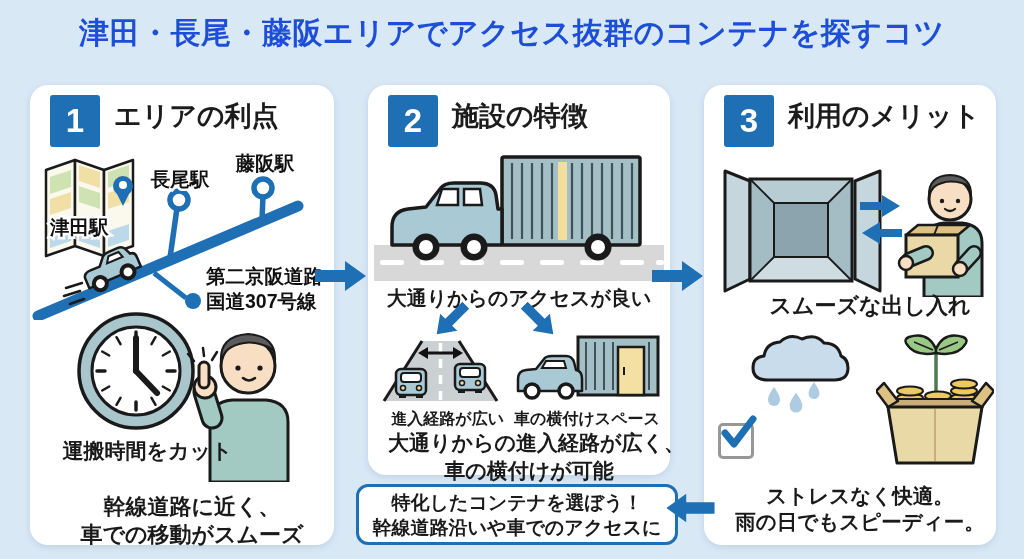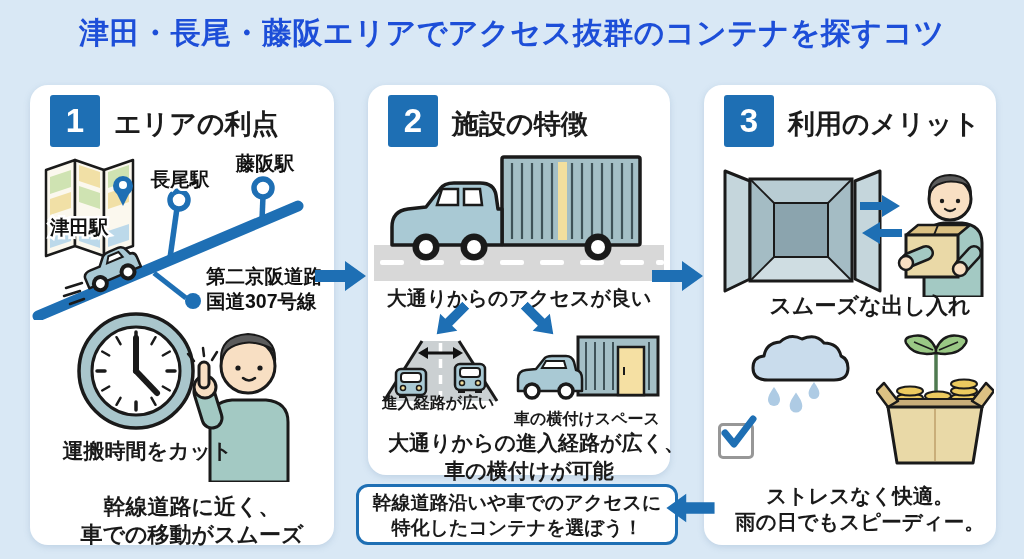--- a/index.html
+++ b/index.html
@@ -5,21 +5,21 @@
   html,body{margin:0;padding:0;}
   body{font-family:"Liberation Sans","DejaVu Sans",sans-serif;}
   #stage{position:relative;width:1024px;height:559px;background:#d9e8f5;overflow:hidden;}
   .title{position:absolute;top:13px;left:0;width:1024px;text-align:center;
          font-size:30px;font-weight:800;color:#1d4ed8;letter-spacing:.5px;}
   .card{position:absolute;background:#ffffff;border-radius:18px;
         box-shadow:0 2px 6px rgba(110,145,180,.25);}
   .num{position:absolute;left:20px;top:10px;width:50px;height:52px;background:#1e6fb4;
        color:#fff;font-size:33px;font-weight:800;display:flex;align-items:center;
        justify-content:center;border-radius:3px;}
-  .heading{position:absolute;left:84px;top:21px;font-size:27px;font-weight:800;color:#1c1c1c;}
+  .heading{position:absolute;left:84px;top:13px;font-size:27px;font-weight:800;color:#1c1c1c;}
   .cap{position:absolute;font-weight:800;color:#1a1a1a;text-align:center;}
   .sum{position:absolute;width:100%;text-align:center;font-weight:800;color:#1a1a1a;line-height:28px;}
   .sum div{white-space:nowrap;margin-left:20px;}
   svg{position:absolute;}
   .flow-arrow{position:absolute;}
   .callout{position:absolute;left:356px;top:484px;width:316px;height:55px;background:#fff;
            border:3px solid #1e6fb4;border-radius:12px;display:flex;flex-direction:column;
            justify-content:center;text-align:center;font-size:19px;font-weight:800;
            color:#1a1a1a;line-height:25px;}
   .checkbox{position:absolute;left:14px;top:338px;width:30px;height:30px;background:#fff;
@@ -237,21 +237,21 @@
       <rect x="102" y="12" width="26" height="48" fill="#f5e0a3" stroke="#1a1a1a" stroke-width="2.5"></rect>
       <line x1="108" y1="32" x2="108" y2="40" stroke="#1a1a1a" stroke-width="2"></line>
       <g>
         <path d="M 2,56 L 2,44 Q 2,36 10,35 L 20,34 L 28,24 Q 30,21 36,21 L 50,21 Q 56,21 58,27 L 60,35 Q 66,36 66,44 L 66,56 Z" fill="#a9c9d4" stroke="#1a1a1a" stroke-width="2.5" stroke-linejoin="round"></path>
         <polygon points="30,26 48,26 50,33 26,33" fill="#fff" stroke="#1a1a1a" stroke-width="2"></polygon>
         <circle cx="16" cy="56" r="7" fill="#fff" stroke="#1a1a1a" stroke-width="3.5"></circle>
         <circle cx="50" cy="56" r="7" fill="#fff" stroke="#1a1a1a" stroke-width="3.5"></circle>
       </g>
     </svg>
 
-    <div class="ill-label" style="left:4px;top:308px;width:132px;">進入経路が広い</div>
+    <div class="ill-label" style="left:4px;top:324px;width:132px;text-align:right;">進入経路が広い</div>
     <div class="ill-label" style="left:138px;top:324px;width:162px;">車の横付けスペース</div>
 
     <div class="sum" style="top:344px;font-size:21px;">
       <div>大通りからの進入経路が広く、</div>
       <div>車の横付けが可能</div>
     </div>
   </div>
 
   <div class="card" style="left:704px;top:85px;width:292px;height:460px;">
     <div class="num">3</div>
@@ -344,20 +344,20 @@
   </div>
 
   <svg class="flow-arrow" style="left:315px;top:258px;" width="52" height="36" viewBox="0 0 52 36">
     <polygon points="0,12 30,12 30,3 51,18 30,33 30,24 0,24" fill="#1e6fb4"></polygon>
   </svg>
   <svg class="flow-arrow" style="left:652px;top:258px;" width="52" height="36" viewBox="0 0 52 36">
     <polygon points="0,12 30,12 30,3 51,18 30,33 30,24 0,24" fill="#1e6fb4"></polygon>
   </svg>
 
   <div class="callout">
+    <div>特化したコンテナを選ぼう！</div>
     <div>幹線道路沿いや車でのアクセスに</div>
-    <div>特化したコンテナを選ぼう！</div>
   </div>
   <svg class="flow-arrow" style="left:664px;top:491px;" width="52" height="34" viewBox="0 0 52 36">
     <polygon points="52,12 22,12 22,3 1,18 22,33 22,24 52,24" fill="#1e6fb4"></polygon>
   </svg>
 
 </div>
 
 </body></html>

